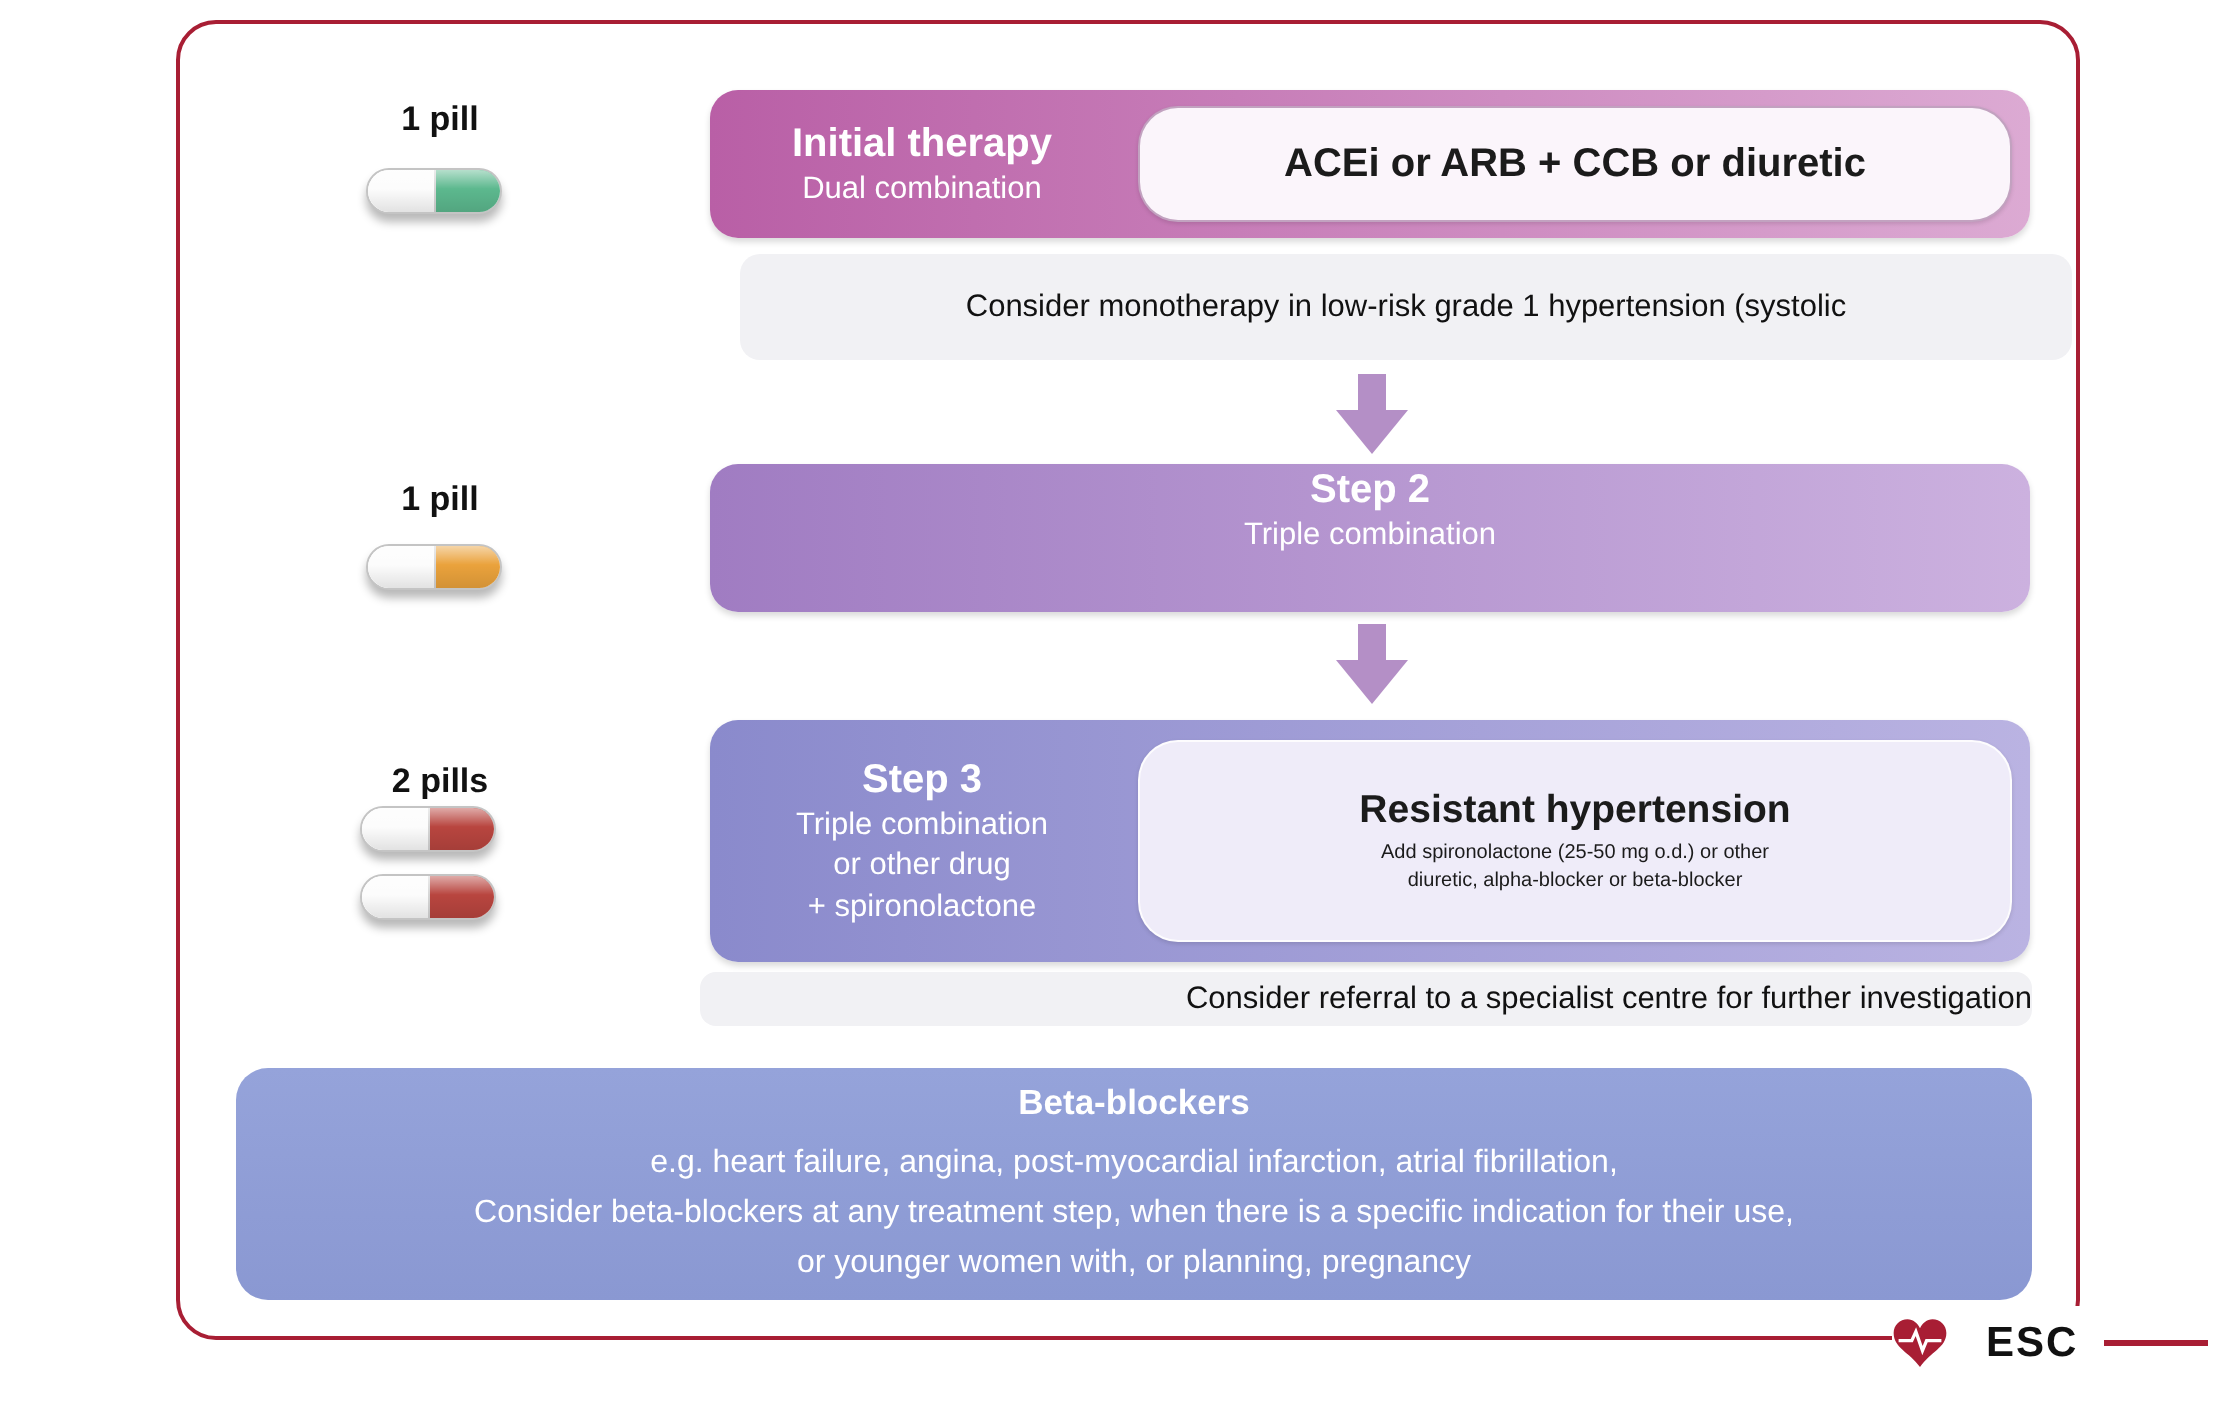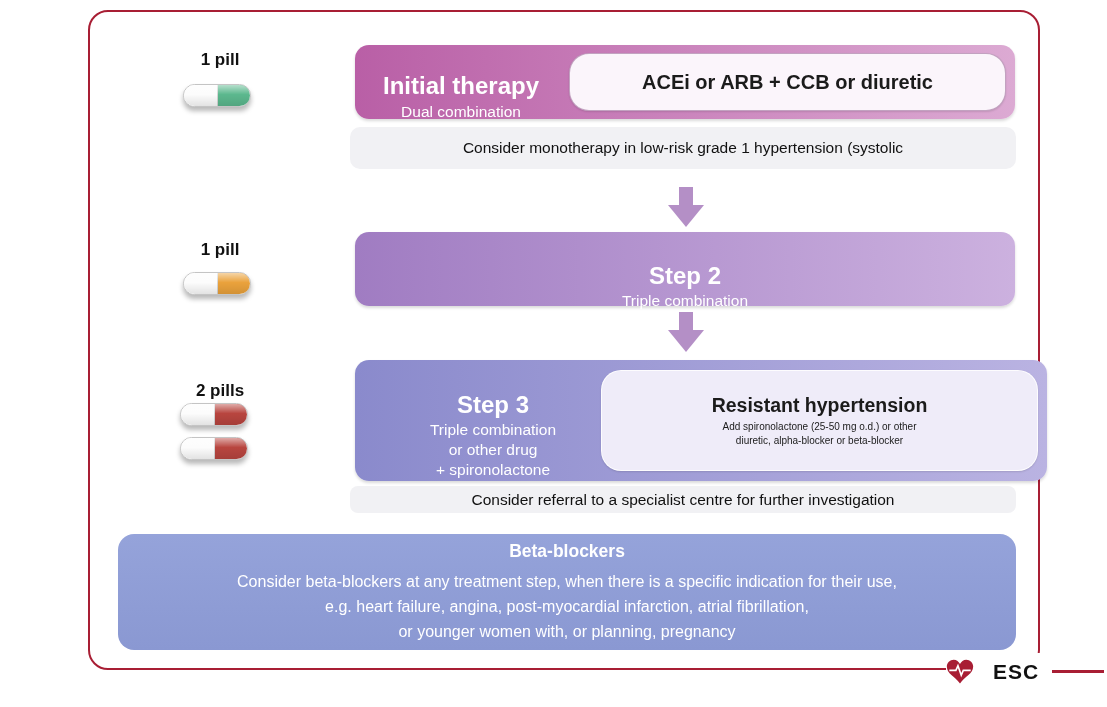--- a/index.html
+++ b/index.html
@@ -21,41 +21,41 @@
   .capsule.c2 .half.right{background:var(--pill2);}
   .capsule.c3 .half.right{background:var(--pill3);}
   .capsule::after{content:"";position:absolute;inset:0;border-radius:12px;
     background:linear-gradient(to bottom,rgba(255,255,255,.55),rgba(255,255,255,0) 45%,rgba(0,0,0,.10));}
 
   
   .step{position:absolute;left:355px;width:660px;border-radius:14px;display:flex;align-items:center;
         box-shadow:0 2px 3px rgba(0,0,0,0.15);}
   .step.s1{top:45px;height:74px;background:linear-gradient(to right,var(--step1-left),var(--step1-right));}
   .step.s2{top:232px;height:74px;background:linear-gradient(to right,var(--step2-left),var(--step2-right));flex-direction:column;}
-  .step.s3{top:360px;height:121px;background:linear-gradient(to right,var(--step3-left),var(--step3-right));padding-left:32px;}
+  .step.s3{top:360px;height:121px;background:linear-gradient(to right,var(--step3-left),var(--step3-right));}
   .step-label{width:212px;flex:0 0 212px;text-align:center;color:#ffffff;line-height:1.3;}
-  .step-label .t{font-weight:bold;font-size:24px;margin-top:28px;}
+  .step-label .t{font-weight:bold;font-size:20px;}
   .step-label .s{font-size:15.5px;}
   .step-content{flex:1;margin:8px 9px 8px 2px;background:var(--inner-box-bg);
         border:1.5px solid rgba(125,62,120,0.45);border-radius:20px;
         display:flex;align-items:center;justify-content:center;
         font-weight:bold;font-size:20px;color:#1b1b1b;align-self:stretch;
         box-shadow:0 1px 2px rgba(0,0,0,0.12);}
   .step.s3 .step-content{flex-direction:column;justify-content:center;margin:10px 9px 10px 2px;
         background:var(--step3-inner-bg);border:1.5px solid rgba(255,255,255,0.85);
         font-weight:normal;}
   .rh-title{font-weight:bold;font-size:19.5px;margin-bottom:3px;color:#1b1b1b;}
   .rh-line{font-size:10px;color:#1b1b1b;line-height:1.35;white-space:nowrap;}
 
   
   .note{position:absolute;left:350px;width:666px;background:var(--note-bg);
         border-radius:10px;display:flex;flex-direction:column;align-items:center;justify-content:center;
         color:#111;font-size:15.5px;line-height:1.4;}
-  .note.n1{top:127px;height:42px;}
-  .note.n2{top:486px;height:27px;border-radius:8px;}
+  .note.n1{top:127px;height:53px;margin-left:20px;}
+  .note.n2{top:486px;height:27px;border-radius:8px;align-items:flex-end;}
   .note div{white-space:nowrap;}
 
   
   .arrow{position:absolute;left:667px;width:38px;height:40px;}
   .arrow.a1{top:187px;}
   .arrow.a2{top:312px;}
 
   
   .beta{position:absolute;left:118px;top:534px;width:898px;height:116px;border-radius:16px;
         background:linear-gradient(to bottom,#95a3da,var(--bottom-bg));color:#ffffff;text-align:center;
@@ -141,22 +141,22 @@
       <div class="rh-line">diuretic, alpha-blocker or beta-blocker</div>
     </div>
   </div>
 
   <div class="note n2">
     <div>Consider referral to a specialist centre for further investigation</div>
   </div>
 
   <div class="beta">
     <div class="bt">Beta-blockers</div>
+    <div class="bl">e.g. heart failure, angina, post-myocardial infarction, atrial fibrillation,</div>
     <div class="bl">Consider beta-blockers at any treatment step, when there is a specific indication for their use,</div>
-    <div class="bl">e.g. heart failure, angina, post-myocardial infarction, atrial fibrillation,</div>
     <div class="bl">or younger women with, or planning, pregnancy</div>
   </div>
 
   <div class="esc">
     <svg width="28" height="28" viewBox="0 0 34 32">
       <path d="M24.6,1c-3.4,0-6.3,2.6-7.6,5.4C15.7,3.6,12.8,1,9.4,1C4.8,1,1,4.7,1,9.3c0,9.2,9.6,11.6,16,20.7c6.1-9.1,16-11.8,16-20.7C33,4.7,29.2,1,24.6,1z" style="fill:var(--frame)"></path>
       <polyline points="4,14 12,14 14.5,8.5 18.5,20 21,14 30,14" fill="none" stroke="#ffffff" stroke-width="2"></polyline>
     </svg>
     <span class="esc-text">ESC</span>
   </div>

